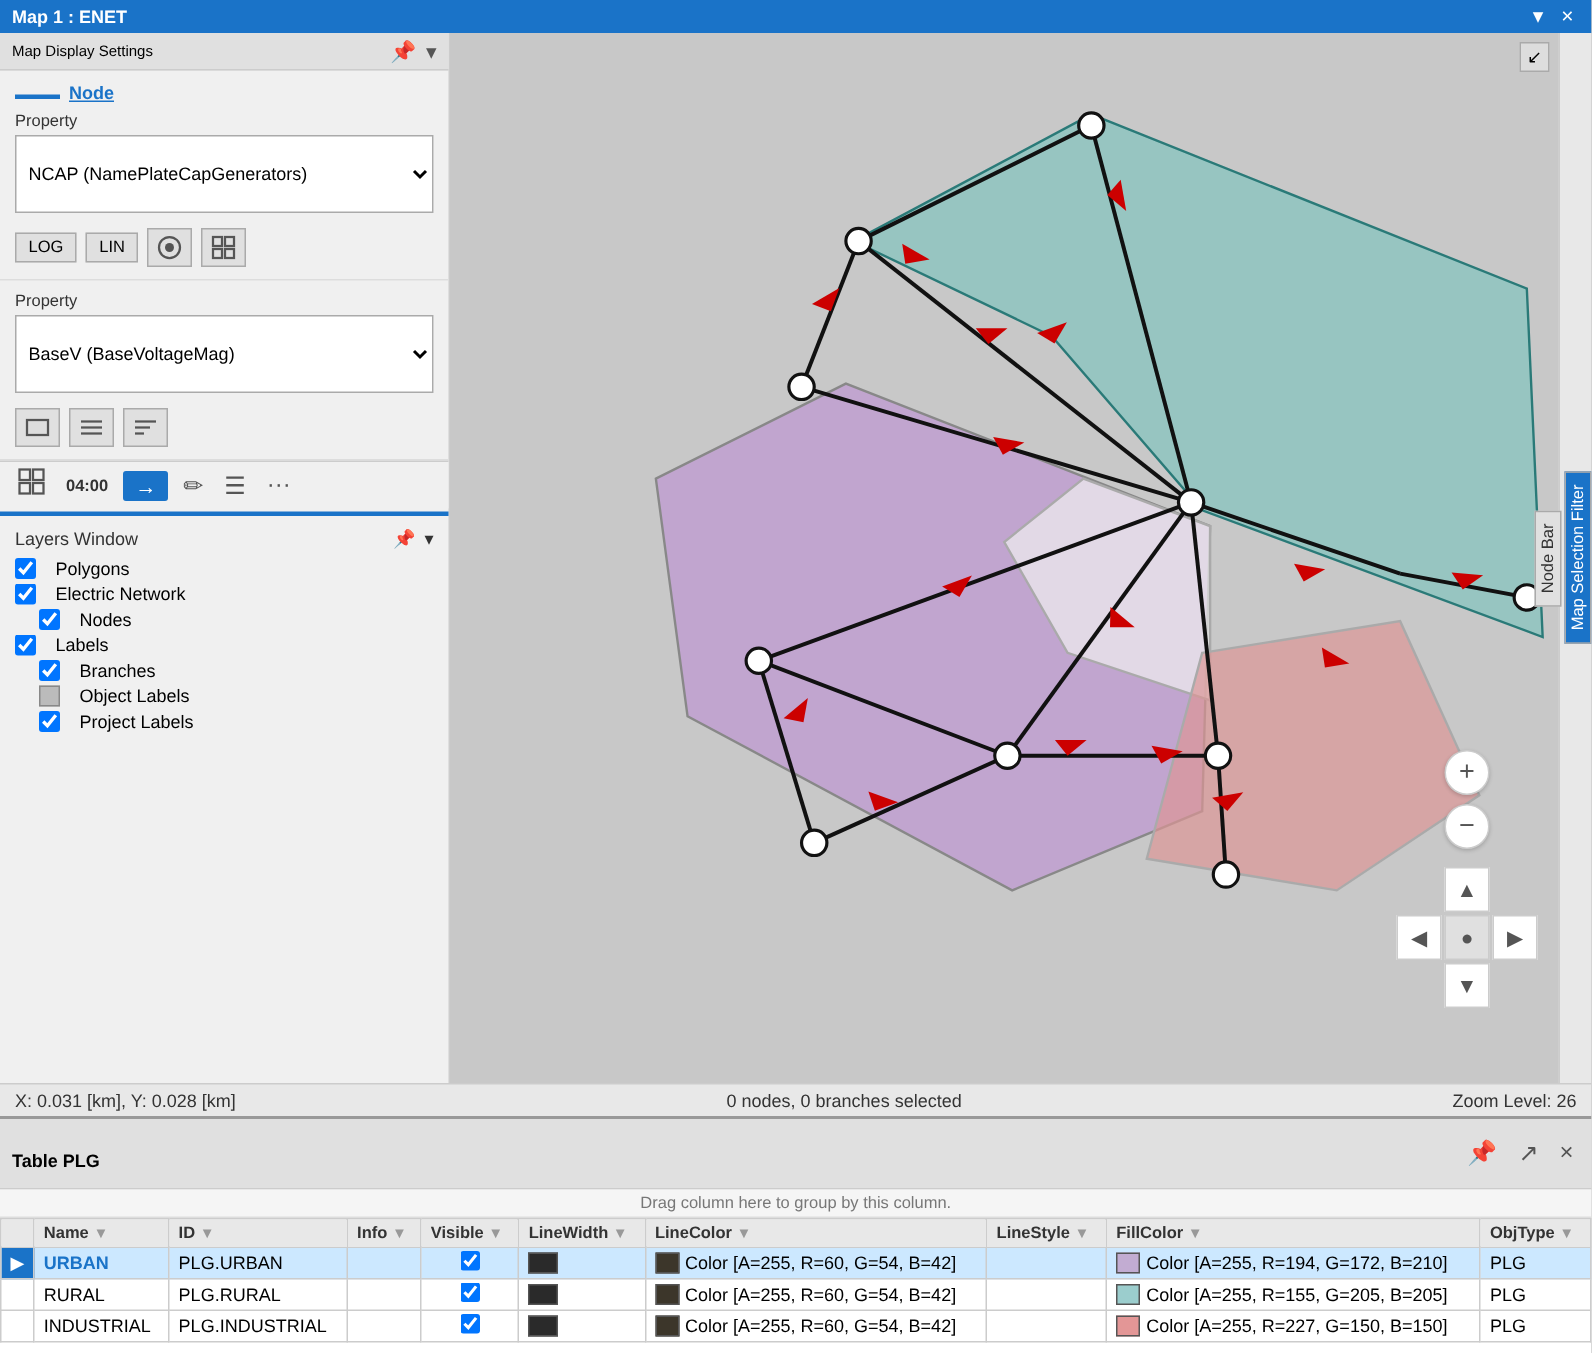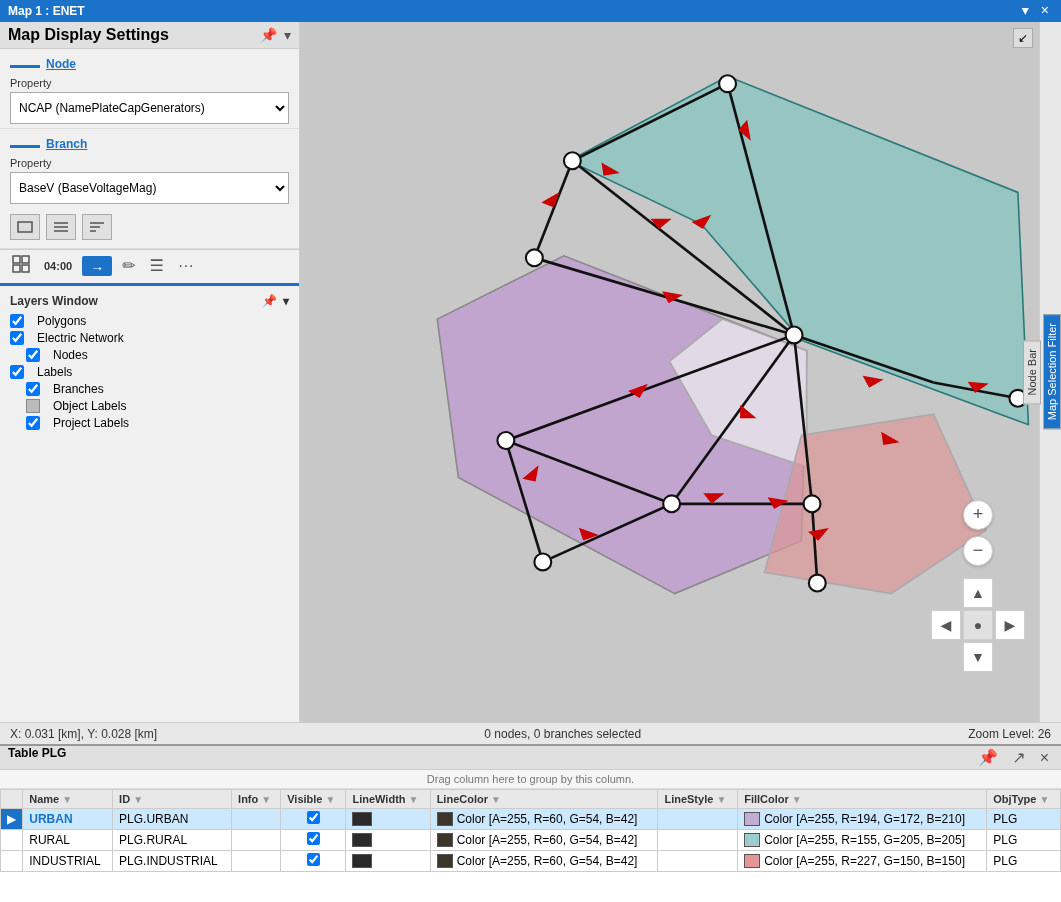--- a/index.html
+++ b/index.html
@@ -37,21 +37,21 @@
     }
 
     .panel-header {
       background: #e0e0e0;
       padding: 4px 8px;
       display: flex;
       align-items: center;
       justify-content: space-between;
       border-bottom: 1px solid #ccc;
     }
-    .panel-header-title { font-weight: bold; font-size: 16px; }
+    .panel-header-title { font-weight: normal; font-size: 10px; }
     .panel-header-icons { display: flex; gap: 6px; }
     .panel-icon { font-size: 14px; color: #555; cursor: pointer; }
 
     .tab-bar {
       background: #1a73c8;
       display: flex;
       padding: 4px;
     }
     .tab-active {
       background: #e8e8e8;
@@ -70,21 +70,21 @@
     .section-title {
       color: #1a73c8;
       font-weight: bold;
       font-size: 12px;
       text-decoration: underline;
       margin-bottom: 4px;
     }
     .section-label { font-size: 11px; color: #333; margin-bottom: 3px; }
     .dropdown-select {
       width: 100%;
-      padding: 7px 4px;
+      padding: 17px 4px;
       font-size: 12px;
       border: 1px solid #aaa;
       background: white;
       appearance: auto;
     }
     .icon-row {
       display: flex;
       align-items: center;
       gap: 6px;
       margin-top: 6px;
@@ -139,21 +139,21 @@
       font-size: 14px;
       border-radius: 2px;
     }
 
     
     .layers-window {
       padding: 8px 10px;
       flex: 1;
     }
     .layers-header {
-      font-weight: bold;
+      font-weight: normal;
       font-size: 12px;
       color: #333;
       display: flex;
       justify-content: space-between;
       align-items: center;
       margin-bottom: 6px;
     }
     .layer-item {
       display: flex;
       align-items: center;
@@ -231,23 +231,23 @@
     .bottom-table-container {
       height: 168px;
       background: white;
       border-top: 2px solid #999;
       display: flex;
       flex-direction: column;
     }
     .table-header-bar {
       background: #e0e0e0;
       display: flex;
-      align-items: flex-start;
+      align-items: flex-end;
       justify-content: space-between;
-      padding: 0 8px;
+      padding: 11px 8px;
       border-bottom: 1px solid #ccc;
     }
     .table-title { font-weight: bold; font-size: 12px; }
     .table-header-controls { display: flex; gap: 6px; }
 
     .drag-hint {
       background: #f5f5f5;
       text-align: center;
       padding: 3px;
       font-size: 11px;
@@ -395,27 +395,41 @@
 
       <div class="section">
         <div style="display:flex; align-items:center; gap:6px; margin-bottom:2px;">
           <div style="width:30px; height:3px; background:#1a73c8;"></div>
           <span class="section-title">Node</span>
         </div>
         <div class="section-label">Property</div>
         <select class="dropdown-select">
           <option>NCAP (NamePlateCapGenerators)</option>
         </select>
+        <div class="icon-row">
+          <button class="icon-btn">LOG</button>
+          <button class="icon-btn">LIN</button>
+          <button class="icon-btn-sq">
+            <svg width="18" height="18" viewBox="0 0 18 18">
+                <circle cx="9" cy="9" r="7" stroke="#555" stroke-width="1.5" fill="none"></circle>
+                <circle cx="9" cy="9" r="3" fill="#555"></circle>
+              </svg>
+          </button>
+          <button class="icon-btn-sq">
+            <svg width="18" height="18" viewBox="0 0 18 18">
+              <rect x="2" y="2" width="6" height="6" stroke="#555" stroke-width="1.5" fill="none"></rect>
+              <rect x="10" y="2" width="6" height="6" stroke="#555" stroke-width="1.5" fill="none"></rect>
+              <rect x="2" y="10" width="6" height="6" stroke="#555" stroke-width="1.5" fill="none"></rect>
+              <rect x="10" y="10" width="6" height="6" stroke="#555" stroke-width="1.5" fill="none"></rect>
+            </svg>
+          </button>
+        </div>
       </div>
 
       <div class="section">
-        <div style="display:flex; align-items:center; gap:6px; margin-bottom:2px;">
-          <div style="width:30px; height:3px; background:#1a73c8;"></div>
-          <span class="section-title">Branch</span>
-        </div>
         <div class="section-label">Property</div>
         <select class="dropdown-select">
           <option>BaseV (BaseVoltageMag)</option>
         </select>
         <div class="icon-row">
           <button class="icon-btn-sq">
             <svg width="18" height="18" viewBox="0 0 18 18">
               <rect x="2" y="4" width="14" height="10" stroke="#555" stroke-width="1.5" fill="#ddd"></rect>
             </svg>
           </button>

